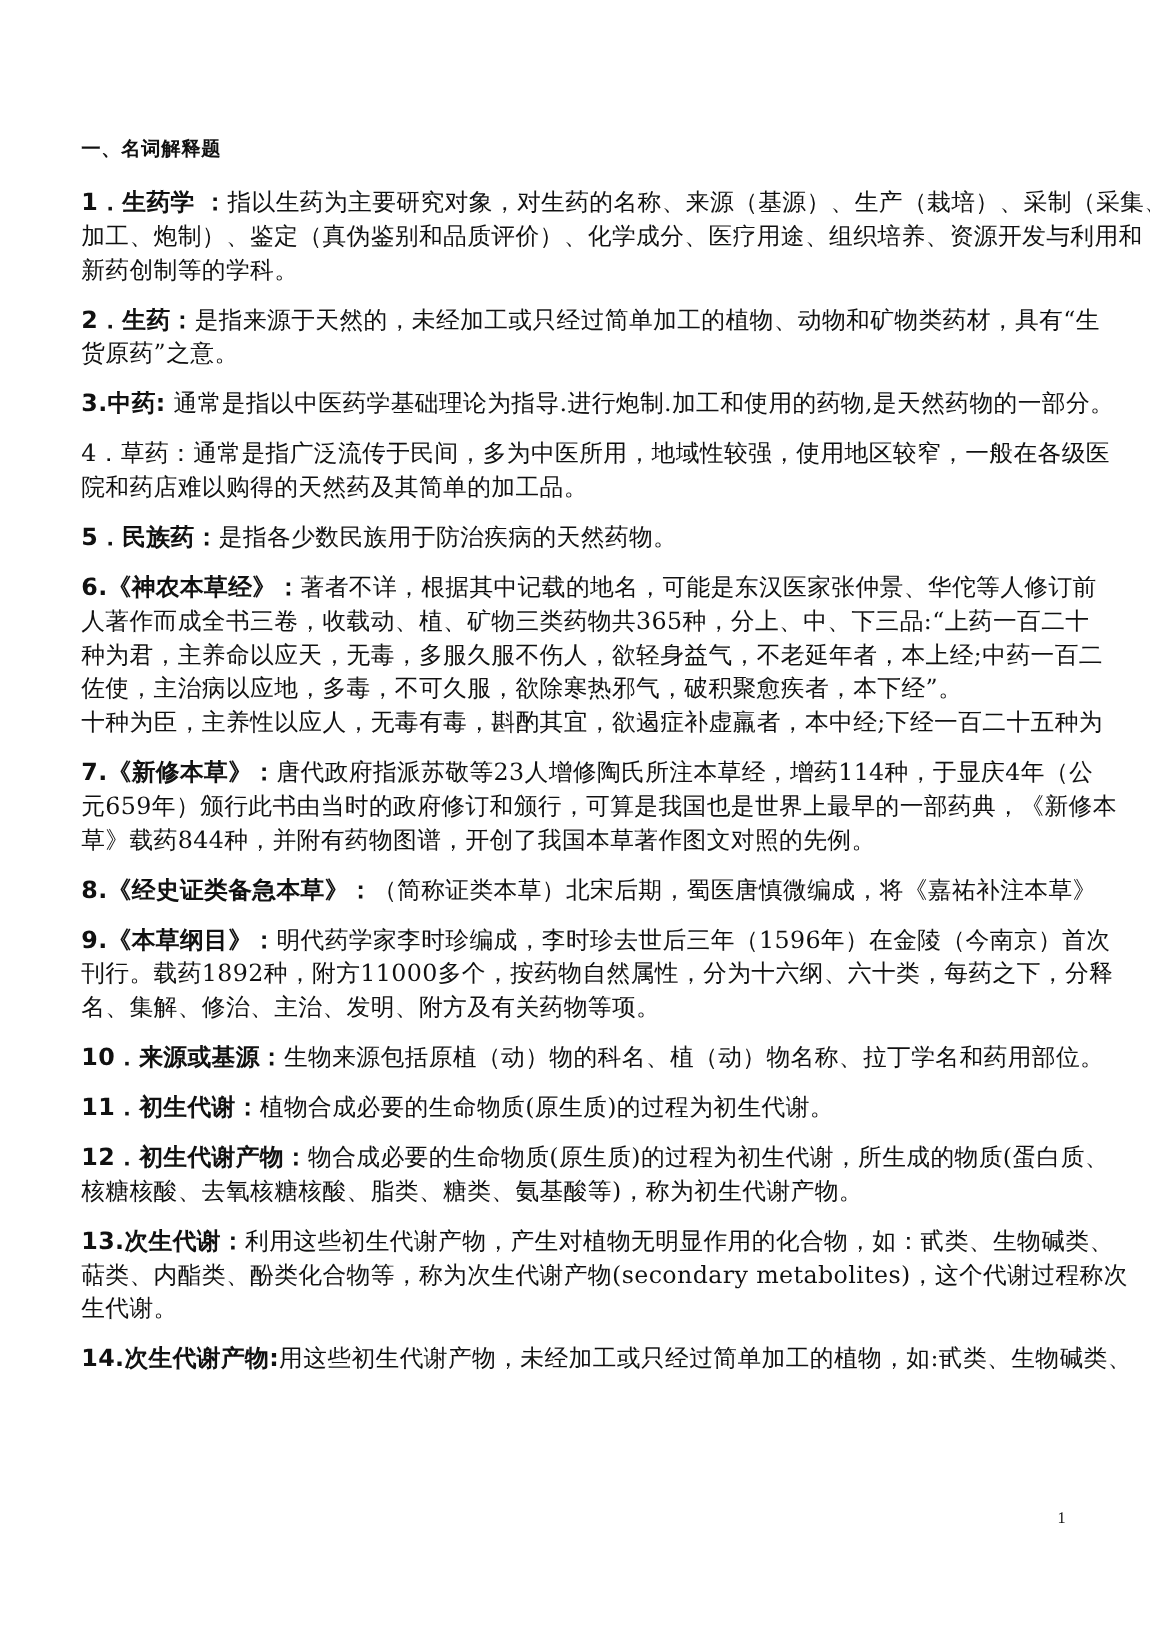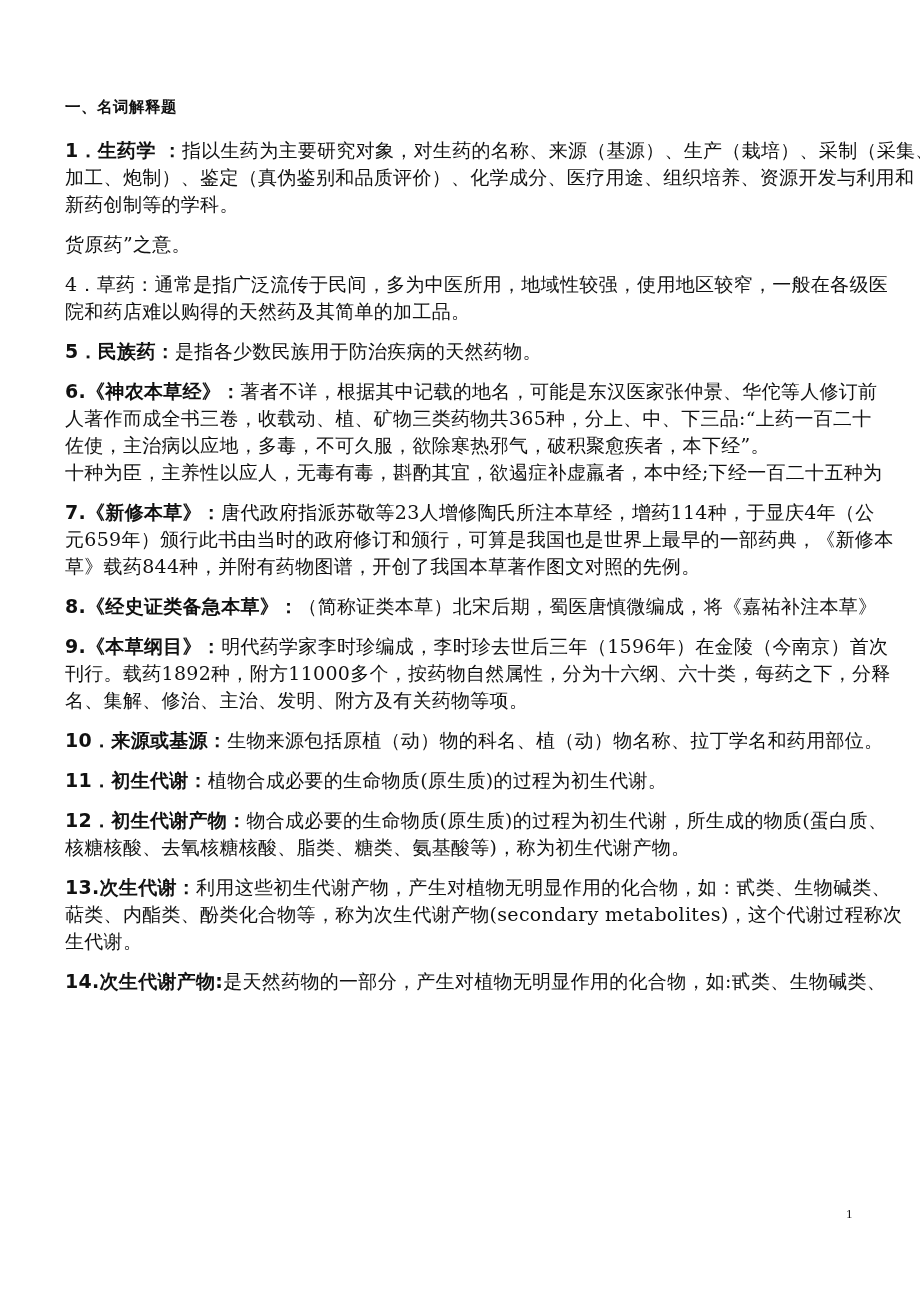--- a/index.html
+++ b/index.html
@@ -1,18 +1,18 @@
 <!DOCTYPE html>
 <html><head>
 <meta charset="utf-8">
 <style>
   html, body { margin: 0; padding: 0; background: #ffffff; }
   body { width: 920px; height: 1302px; position: relative; overflow: hidden;
          font-family: "DejaVu Serif", "Liberation Serif", serif; color: #111; }
-  .page { position: absolute; left: 65px; top: 95px; width: 800px; }
+  .page { position: absolute; left: 65px; top: 107px; width: 800px; }
   .heading { font-family: "DejaVu Sans", "Liberation Sans", sans-serif; font-weight: bold;
              font-size: 15.5px; line-height: 24px; margin: 0 0 18px 0; letter-spacing: 0.5px; }
   .para { margin: 0 0 13px 0; font-size: 19px; line-height: 27px; }
   .line { display: block; white-space: nowrap; letter-spacing: 0.3px; }
   .term { font-family: "DejaVu Sans", "Liberation Sans", sans-serif; font-weight: bold; }
   .term.plain { font-family: "DejaVu Serif", "Liberation Serif", serif; font-weight: normal; }
   .pagenum { position: absolute; left: 846px; top: 1206px; font-size: 13px;
              font-family: "Liberation Serif", serif; }
 </style>
 </head>
@@ -21,36 +21,41 @@
 <div class="page">
   <h1 class="heading">一、名词解释题</h1>
 
   <p class="para">
     <span class="line"><span class="term">1．生药学 ：</span><span>指以生药为主要研究对象，对生药的名称、来源（基源）、生产（栽培）、采制（采集、</span></span>
     <span class="line">加工、炮制）、鉴定（真伪鉴别和品质评价）、化学成分、医疗用途、组织培养、资源开发与利用和</span>
     <span class="line">新药创制等的学科。</span>
   </p>
 
   <p class="para">
+    <span class="line"><span class="term">2．生药：</span><span>是指来源于天然的，未经加工或只经过简单加工的植物、动物和矿物类药材，具有“生</span></span>
     <span class="line">货原药”之意。</span>
   </p>
 
+  <p class="para">
+    <span class="line"><span class="term">3.中药:</span><span> 通常是指以中医药学基础理论为指导.进行炮制.加工和使用的药物,是天然药物的一部分。</span></span>
+  </p>
 
   <p class="para">
     <span class="line"><span class="term plain">4．草药：</span><span>通常是指广泛流传于民间，多为中医所用，地域性较强，使用地区较窄，一般在各级医</span></span>
     <span class="line">院和药店难以购得的天然药及其简单的加工品。</span>
   </p>
 
   <p class="para">
     <span class="line"><span class="term">5．民族药：</span><span>是指各少数民族用于防治疾病的天然药物。</span></span>
   </p>
 
   <p class="para">
     <span class="line"><span class="term">6.《神农本草经》：</span><span>著者不详，根据其中记载的地名，可能是东汉医家张仲景、华佗等人修订前</span></span>
     <span class="line">人著作而成全书三卷，收载动、植、矿物三类药物共365种，分上、中、下三品:“上药一百二十</span>
+    <span class="line">种为君，主养命以应天，无毒，多服久服不伤人，欲轻身益气，不老延年者，本上经;中药一百二</span>
     <span class="line">佐使，主治病以应地，多毒，不可久服，欲除寒热邪气，破积聚愈疾者，本下经”。</span>
     <span class="line">十种为臣，主养性以应人，无毒有毒，斟酌其宜，欲遏症补虚羸者，本中经;下经一百二十五种为</span>
   </p>
 
   <p class="para">
     <span class="line"><span class="term">7.《新修本草》：</span><span>唐代政府指派苏敬等23人增修陶氏所注本草经，增药114种，于显庆4年（公</span></span>
     <span class="line">元659年）颁行此书由当时的政府修订和颁行，可算是我国也是世界上最早的一部药典，《新修本</span>
     <span class="line">草》载药844种，并附有药物图谱，开创了我国本草著作图文对照的先例。</span>
   </p>
 
@@ -77,17 +82,17 @@
     <span class="line">核糖核酸、去氧核糖核酸、脂类、糖类、氨基酸等)，称为初生代谢产物。</span>
   </p>
 
   <p class="para">
     <span class="line"><span class="term">13.次生代谢：</span><span>利用这些初生代谢产物，产生对植物无明显作用的化合物，如：甙类、生物碱类、</span></span>
     <span class="line">萜类、内酯类、酚类化合物等，称为次生代谢产物(secondary metabolites)，这个代谢过程称次</span>
     <span class="line">生代谢。</span>
   </p>
 
   <p class="para">
-    <span class="line"><span class="term">14.次生代谢产物:</span><span>是天然药物的一部分，产生对植物无明显作用的化合物，如:甙类、生物碱类、</span></span>
+    <span class="line"><span class="term">14.次生代谢产物:</span><span>用这些初生代谢产物，未经加工或只经过简单加工的植物，如:甙类、生物碱类、</span></span>
   </p>
 </div>
 
 <div class="pagenum">1</div>
 
 </body></html>

